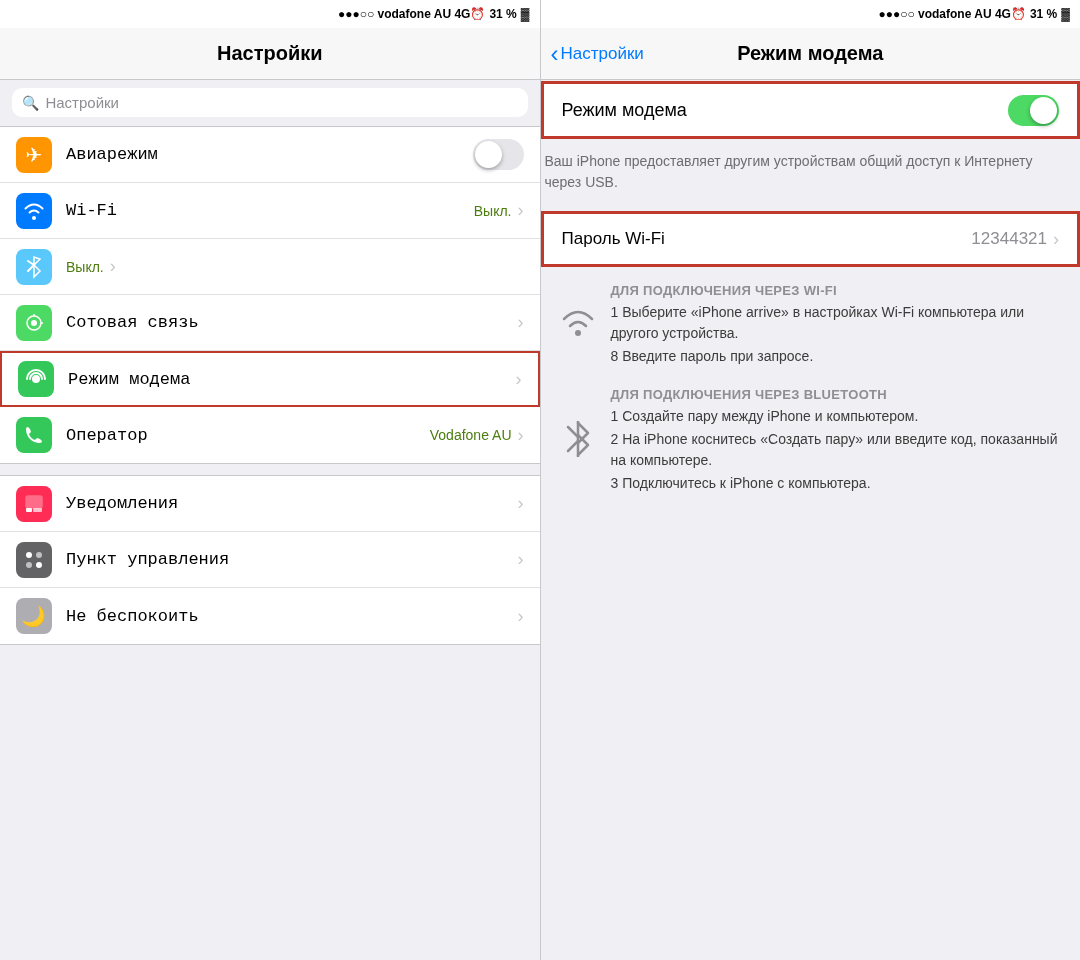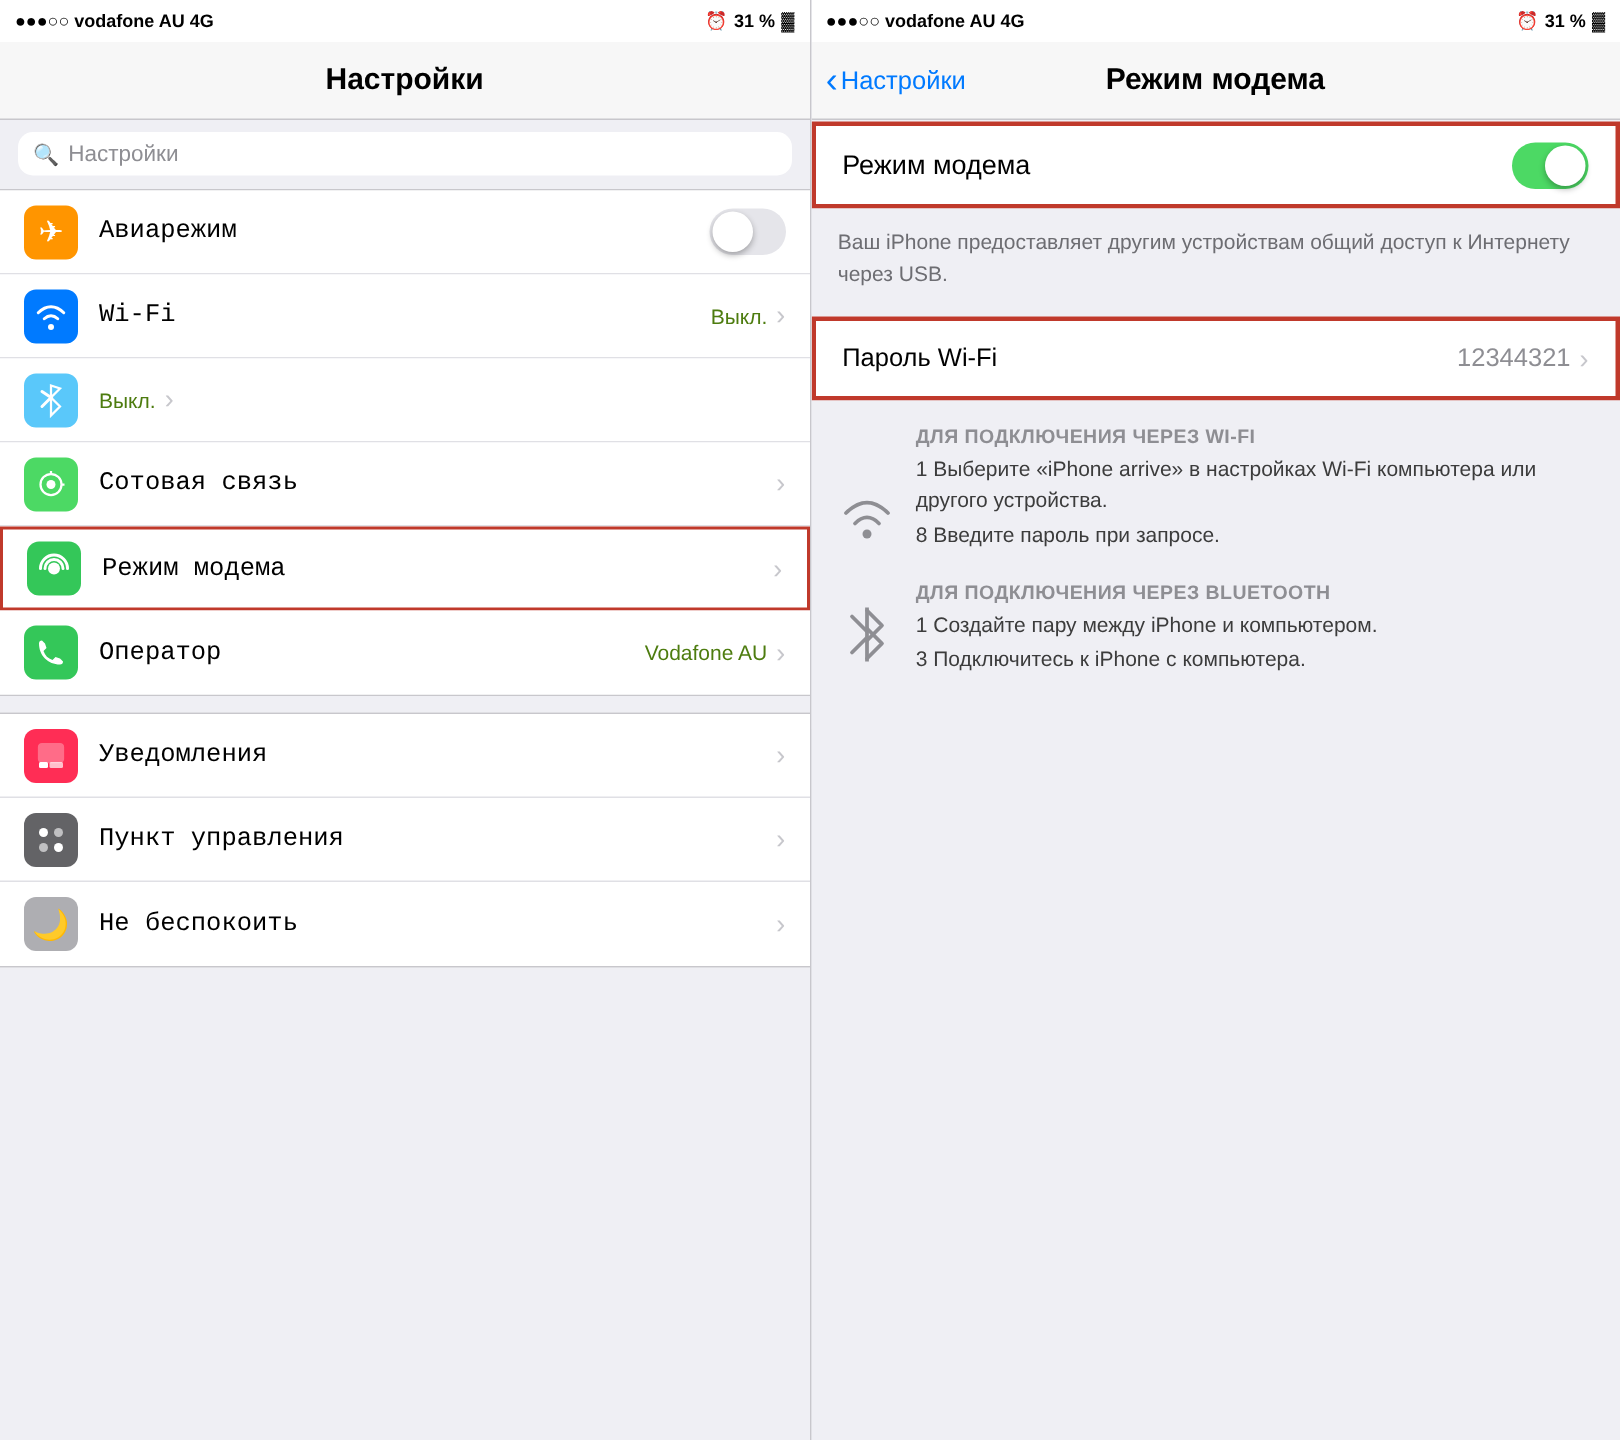--- a/index.html
+++ b/index.html
@@ -12,21 +12,21 @@
       background: #efeff4;
       overflow: hidden;
     }
 
     
     .status-bar {
       height: 28px;
       background: #fff;
       display: flex;
       align-items: center;
-      justify-content: space-between;
+      justify-content: flex-end;
       padding: 0 10px;
       font-size: 12px;
       font-weight: 600;
       color: #000;
       flex-shrink: 0;
     }
     .status-bar .left { display: flex; align-items: center; gap: 4px; }
     .status-bar .right { display: flex; align-items: center; gap: 4px; }
 
     
@@ -180,21 +180,21 @@
       margin: 0;
     }
     .hotspot-label {
       flex: 1;
       font-size: 18px;
       color: #000;
     }
 
     
     .description-text {
-      padding: 12px 18px 16px 18px;
+      padding: 12px 18px 16px 4px;
       font-size: 14px;
       color: #6d6d72;
       line-height: 1.5;
       background: #efeff4;
     }
 
     
     .wifi-password-row {
       background: #fff;
       border: 3px solid #c0392b;
@@ -220,21 +220,21 @@
       color: #c7c7cc;
     }
 
     
     .instructions-section {
       padding: 16px 18px;
       background: #efeff4;
     }
     .instruction-block {
       display: flex;
-      align-items: flex-end;
+      align-items: center;
       gap: 14px;
       margin-bottom: 18px;
     }
     .instruction-icon {
       font-size: 32px;
       color: #8e8e93;
       flex-shrink: 0;
       width: 38px;
       text-align: center;
       margin-top: 2px;
@@ -512,19 +512,20 @@
             <line x1="14" y1="2" x2="14" y2="38" stroke="#8e8e93" stroke-width="2.5"></line>
             <polyline points="14,4 24,14 14,24" stroke="#8e8e93" stroke-width="2.5" fill="none" stroke-linecap="round" stroke-linejoin="round"></polyline>
             <polyline points="4,8 14,18" stroke="#8e8e93" stroke-width="2.5" fill="none" stroke-linecap="round"></polyline>
             <polyline points="14,16 24,26 14,36" stroke="#8e8e93" stroke-width="2.5" fill="none" stroke-linecap="round" stroke-linejoin="round"></polyline>
             <polyline points="4,32 14,22" stroke="#8e8e93" stroke-width="2.5" fill="none" stroke-linecap="round"></polyline>
           </svg>
         </div>
         <div class="instruction-text">
           <div class="instruction-header">ДЛЯ ПОДКЛЮЧЕНИЯ ЧЕРЕЗ BLUETOOTH</div>
           <div class="instruction-step">1 Создайте пару между iPhone и компьютером.</div>
+          <div class="instruction-step">2 На iPhone коснитесь «Создать пару» или введите код, показанный на компьютере.</div>
           <div class="instruction-step">3 Подключитесь к iPhone с компьютера.</div>
         </div>
       </div>
 
     </div>
   </div>
 </div>
 
 </body></html>

